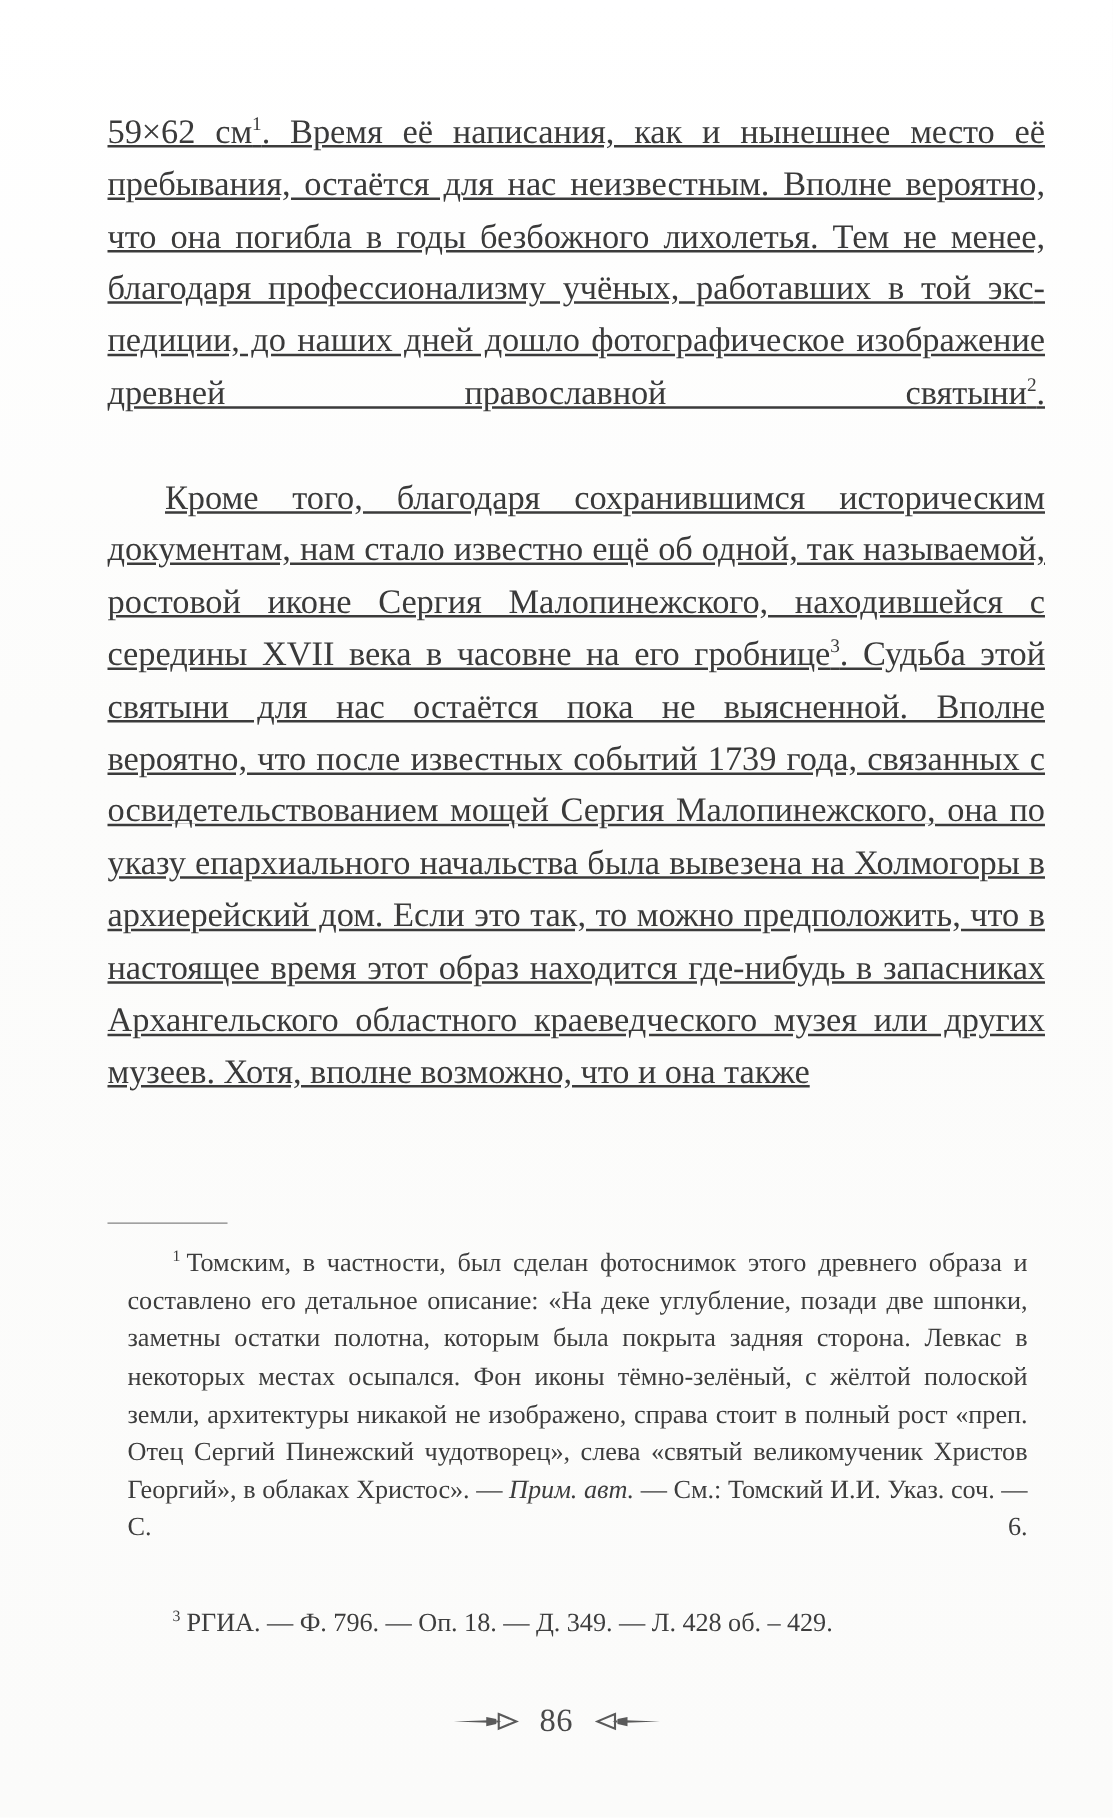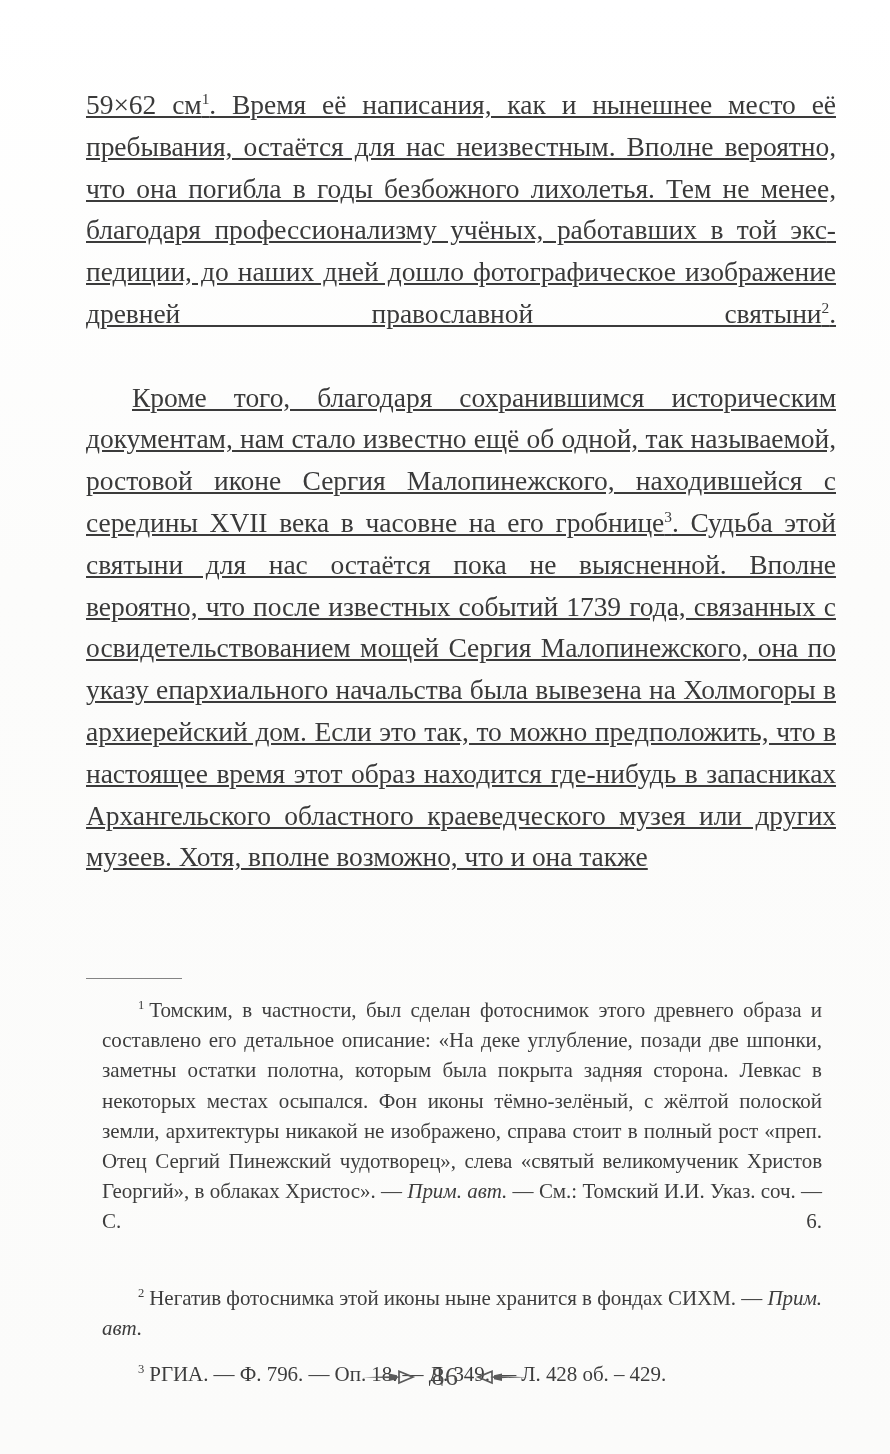--- a/index.html
+++ b/index.html
@@ -132,21 +132,20 @@
   <div class="body-text">
     <p class="last-line-full">59×62 см<sup>1</sup>. Время её написания, как и нынешнее место её пребывания, остаётся для нас неизвест­ным. Вполне вероятно, что она погибла в годы безбожного лихолетья. Тем не менее, благодаря профессионализму учёных, работавших в той экс­педиции, до наших дней дошло фотографическое изображение древней православной святыни<sup>2</sup>.</p>
     <p class="indent">Кроме того, благодаря сохранившимся исто­рическим документам, нам стало известно ещё об одной, так называемой, ростовой иконе Сер­гия Малопинежского, находившейся с середины XVII века в часовне на его гробнице<sup>3</sup>. Судьба этой святыни для нас остаётся пока не выясненной. Вполне вероятно, что после известных событий 1739 года, связанных с освидетельствованием мо­щей Сергия Малопинежского, она по указу епар­хиального начальства была вывезена на Холмо­горы в архиерейский дом. Если это так, то можно предположить, что в настоящее время этот образ находится где-нибудь в запасниках Архангель­ского областного краеведческого музея или других музеев. Хотя, вполне возможно, что и она также</p>
   </div>
 
 </div>
 
 <div class="footnotes">
   <div class="fn-rule"></div>
   <p class="force-justify"><sup>1</sup>Томским, в частности, был сделан фотоснимок этого древнего образа и составлено его детальное описание: «На деке углубление, позади две шпонки, заметны остатки полотна, ко­торым была покрыта задняя сторона. Левкас в некоторых ме­стах осыпался. Фон иконы тёмно-зелёный, с жёлтой полоской земли, архитектуры никакой не изображено, справа стоит в полный рост «преп. Отец Сергий Пинежский чудотворец», сле­ва «святый великомученик Христов Георгий», в облаках Хри­стос». — <span class="it">Прим. авт.</span> — См.: Томский И.И. Указ. соч. — С. 6.</p>
-  <p><sup>2</sup>Негатив фотоснимка этой иконы ныне хранится в фондах СИХМ. — <span class="it">Прим. авт.</span></p>
   <p><sup>3</sup>РГИА. — Ф. 796. — Оп. 18. — Д. 349. — Л. 428 об. – 429.</p>
 </div>
 
 <div class="footer">
   <span class="orn-wrap">
     <svg class="orn" viewBox="0 0 58 20" xmlns="http://www.w3.org/2000/svg" aria-hidden="true">
       <path d="M0 10.2 L28 9.2 L28 11.2 Z" fill="#5a5a5a"></path>
       <path d="M26 6.5 L26 13.9 L34 12.2 L34 8.2 Z" fill="#5a5a5a"></path>
       <path d="M36 4.2 L50 10.1 L36 16 Z" fill="none" stroke="#5a5a5a" stroke-width="1.7"></path>
       <path d="M34 9.2 L38 10.1 L34 11.1 Z" fill="#5a5a5a"></path>

